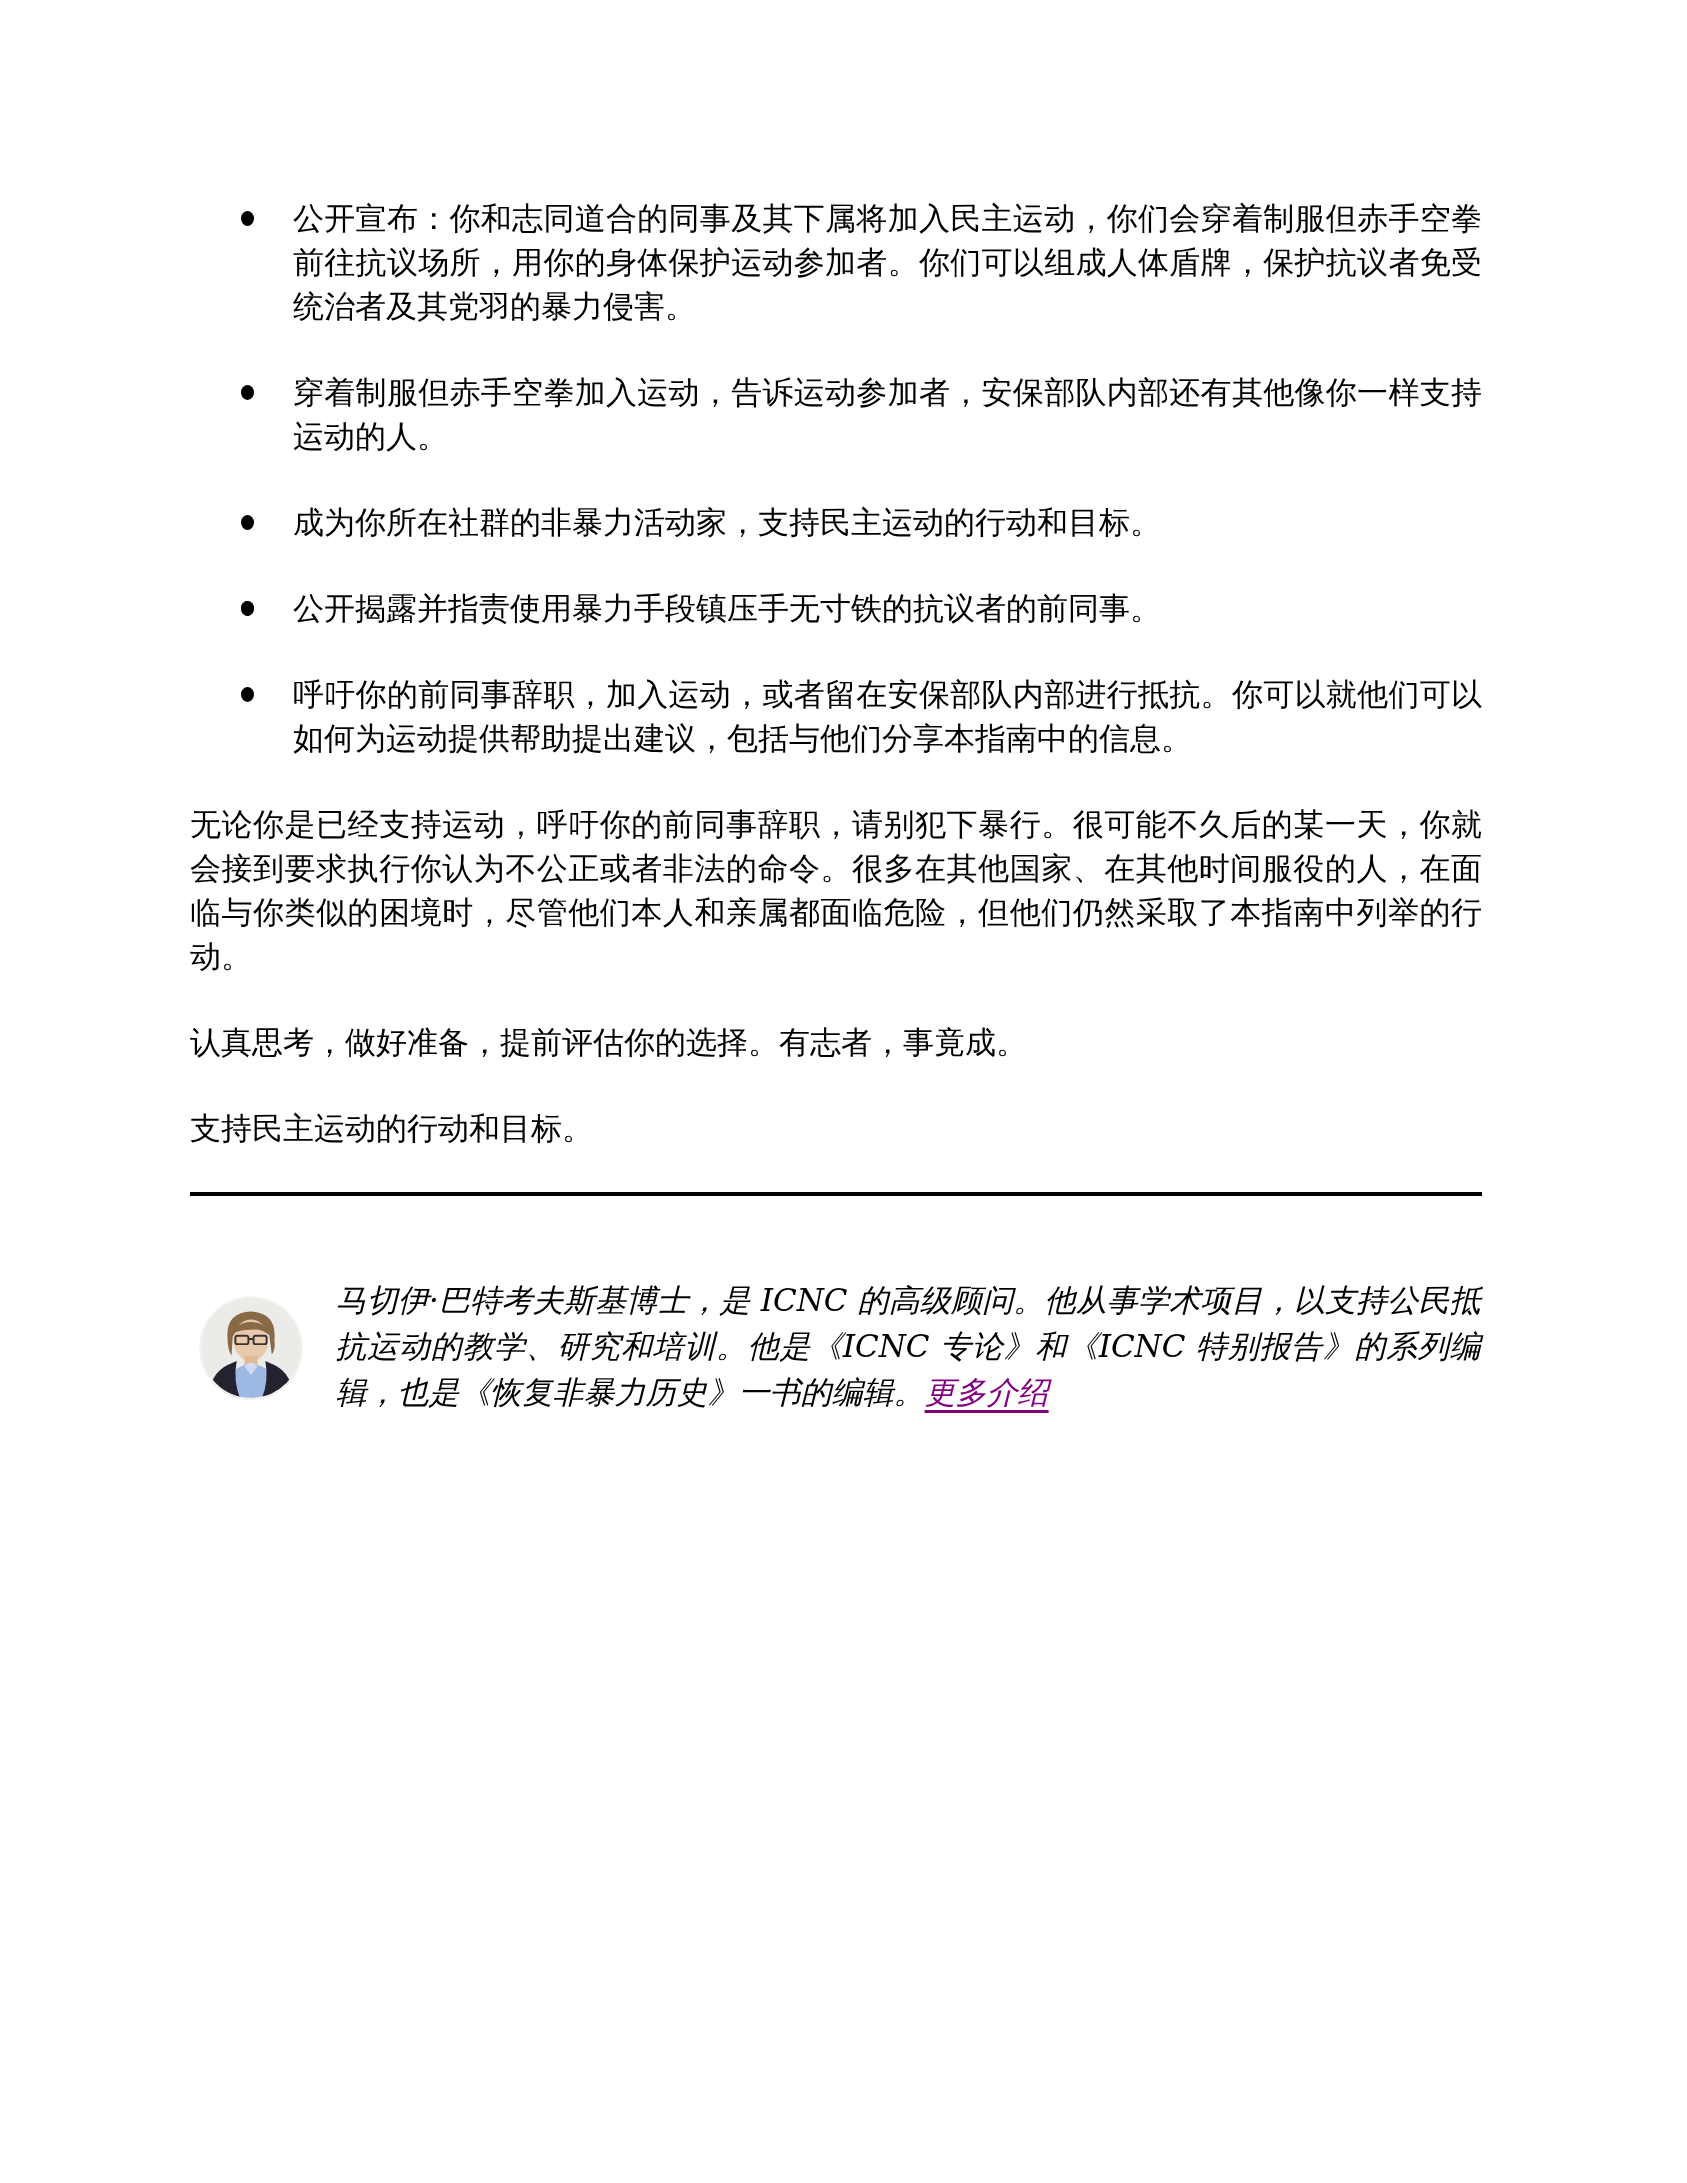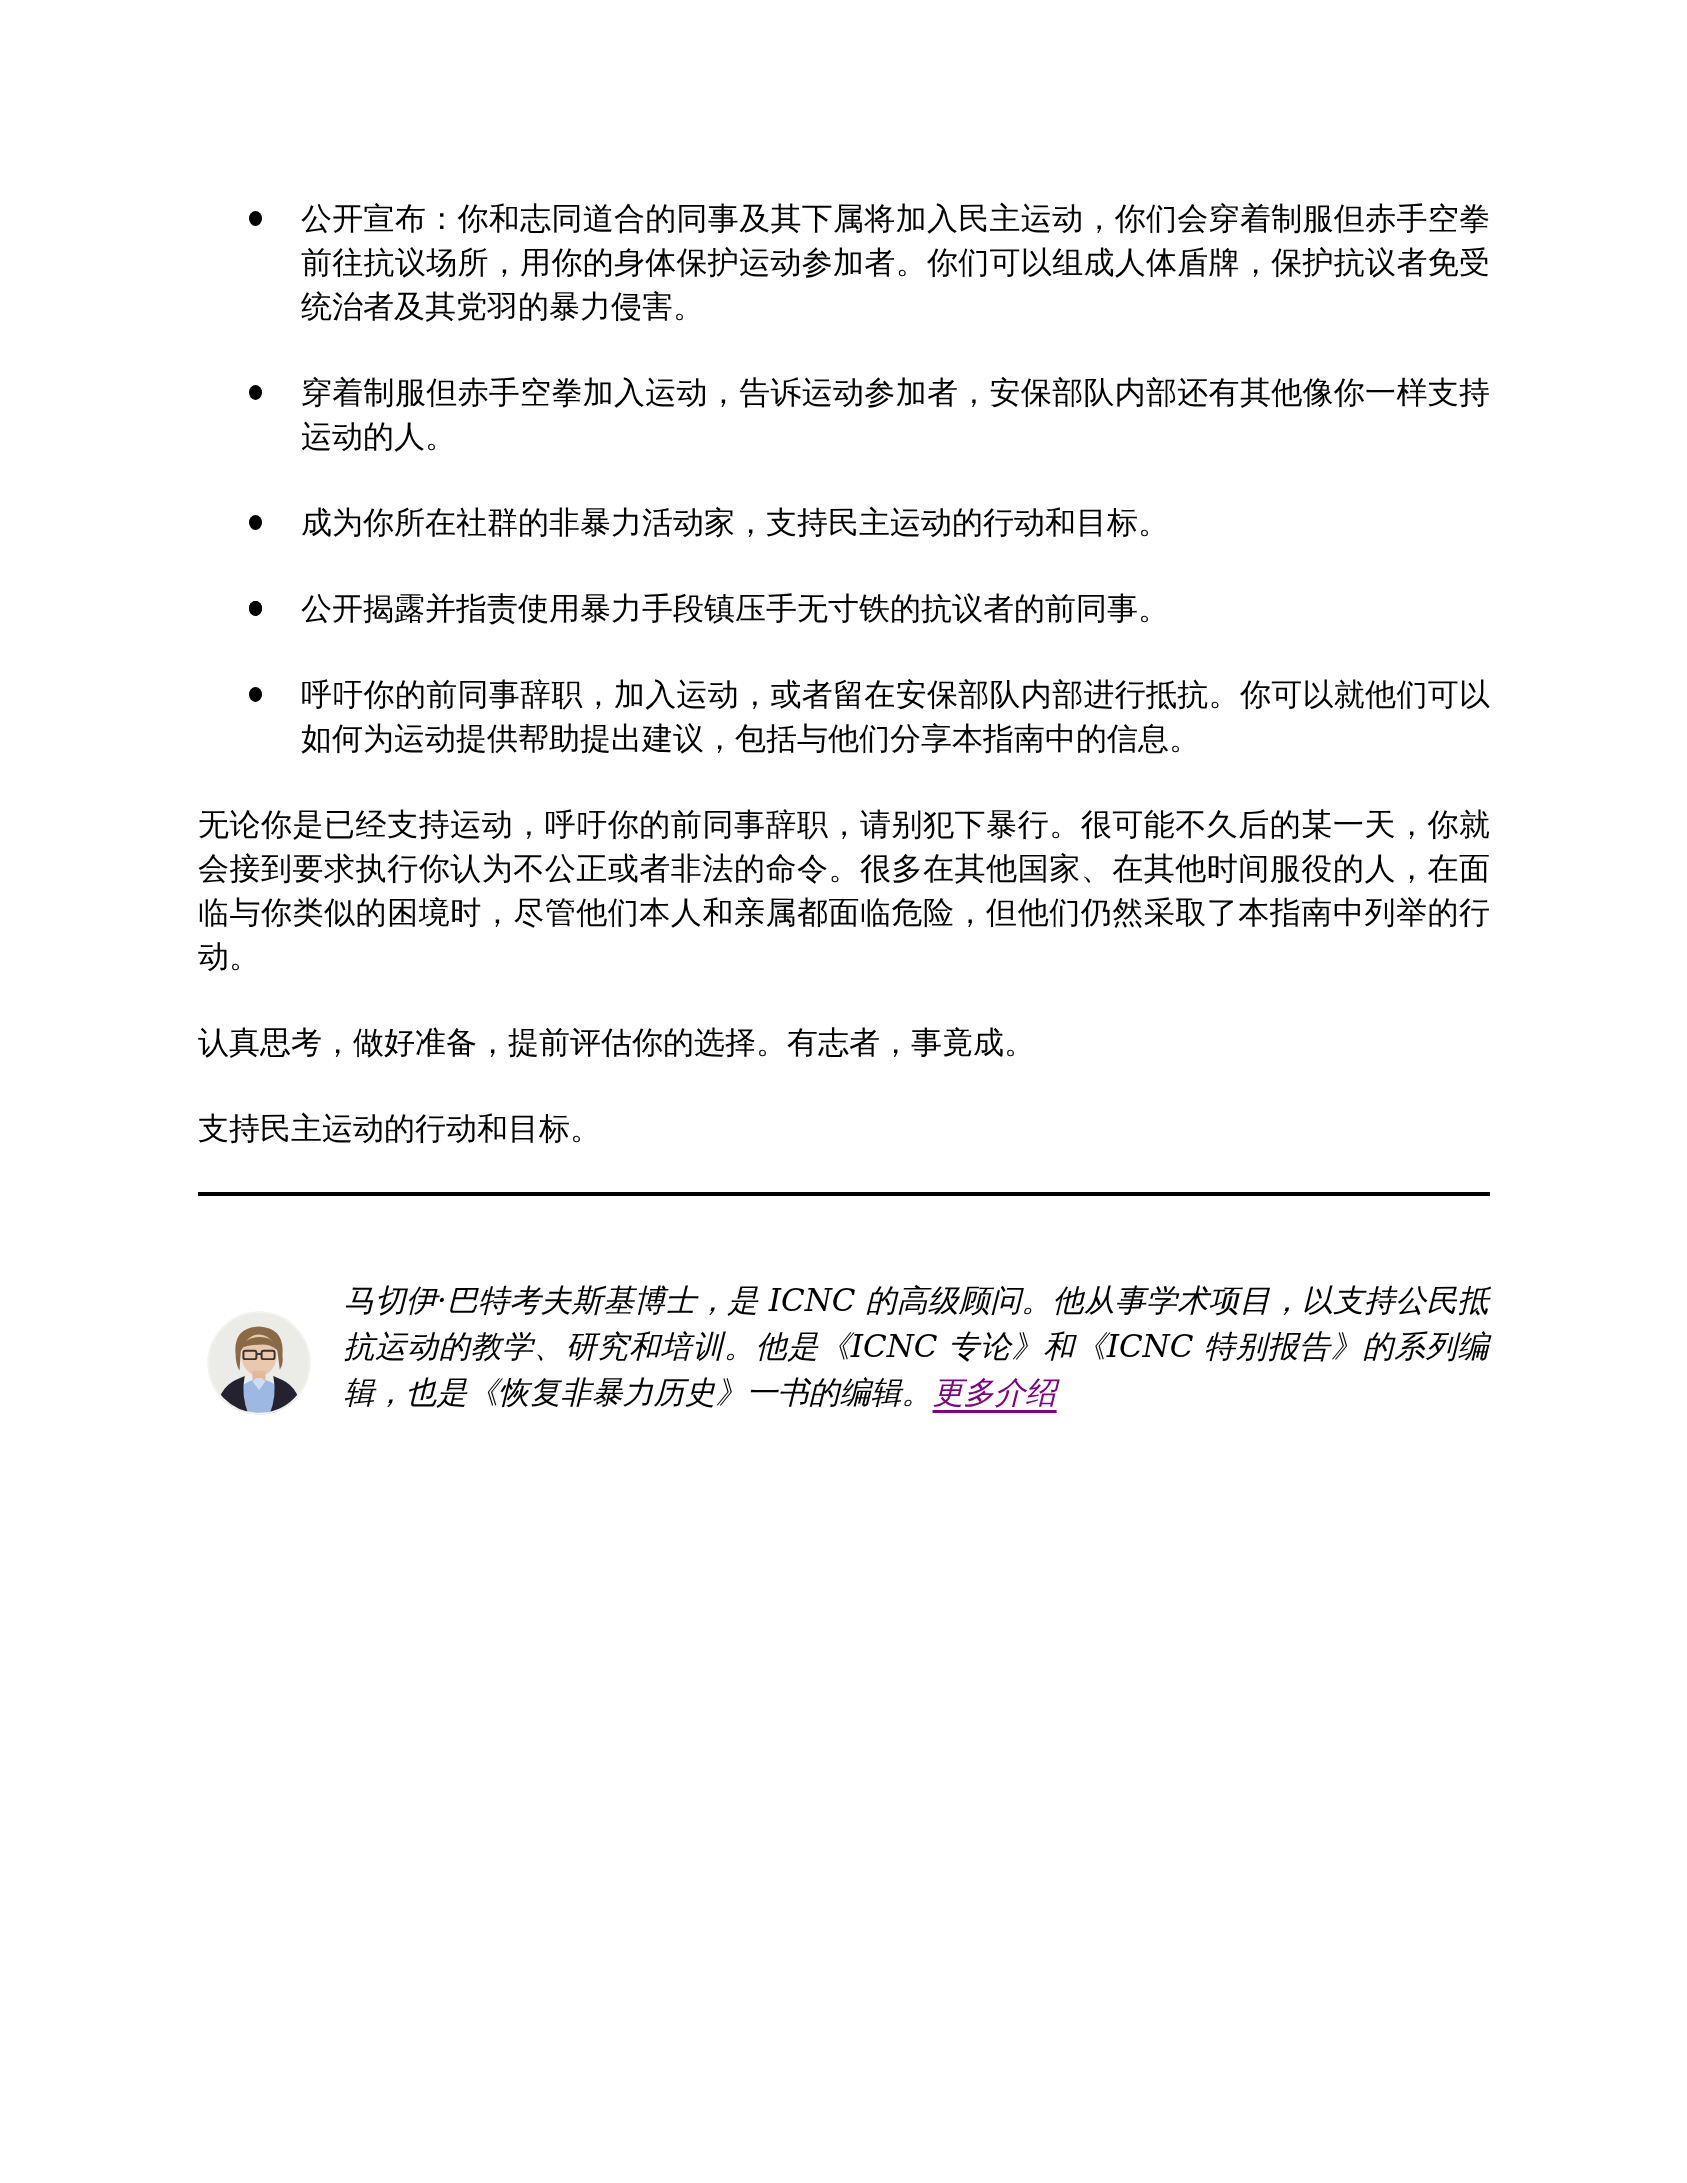--- a/index.html
+++ b/index.html
@@ -7,21 +7,21 @@
     position: relative;
     width: 1687px;
     height: 2183px;
     background: var(--background, #ffffff);
     color: var(--text, #000000);
     font-family: "DejaVu Serif", "Liberation Serif", serif;
     overflow: hidden;
   }
   .content {
     position: absolute;
-    left: 198px;
+    left: 190px;
     top: 196px;
     width: 1292px;
     font-size: 31px;
     line-height: 44px;
     text-align: justify;
   }
   ul.bullets {
     list-style: none;
     margin: 0;
     padding: 0 0 0 103px;
@@ -40,21 +40,21 @@
     border-radius: 50%;
   }
   p.para { margin: 0 0 42px 0; }
   .divider {
     height: 4px;
     background: var(--divider, #000000);
     margin: 0;
   }
   .bio {
     display: flex;
-    align-items: flex-end;
+    align-items: center;
     margin: 81px 0 0 8.6px;
   }
   .bio .avatar-wrap {
     flex: 0 0 104px;
     width: 104px;
     height: 104px;
     margin-top: 4px;
   }
   .bio .bio-text {
     margin-left: 33px;

